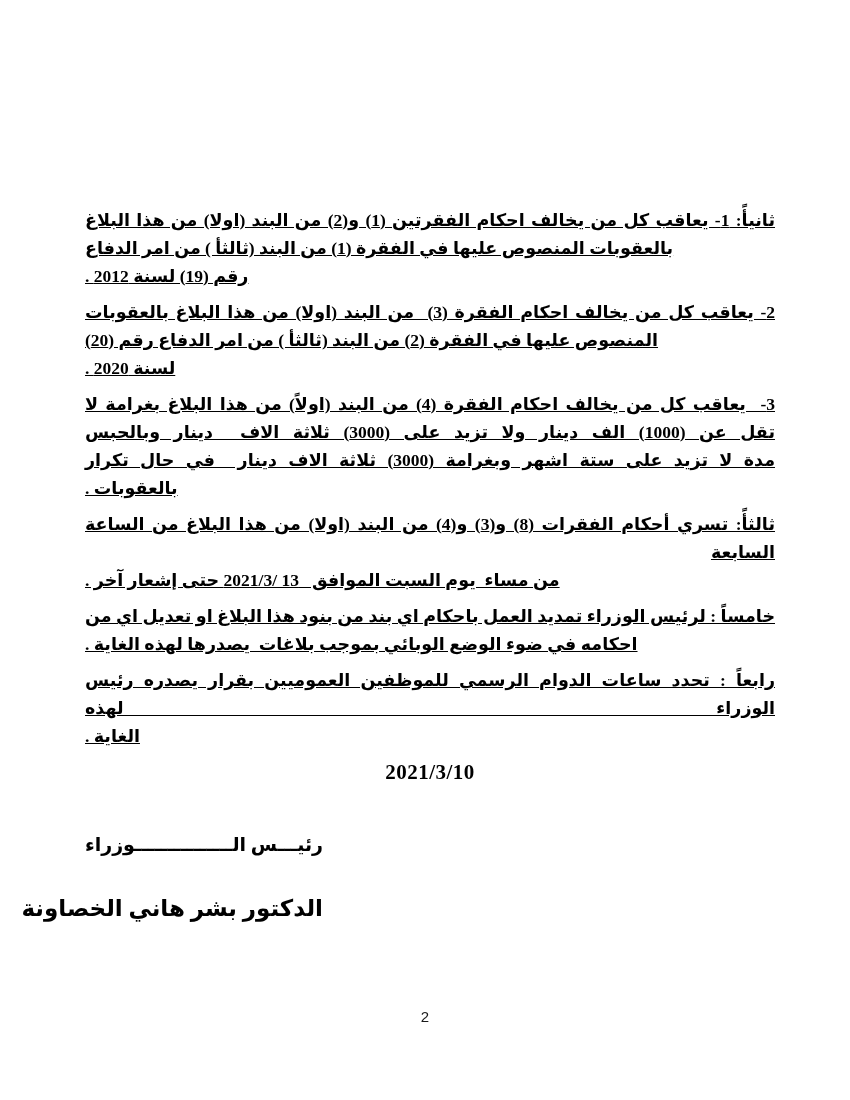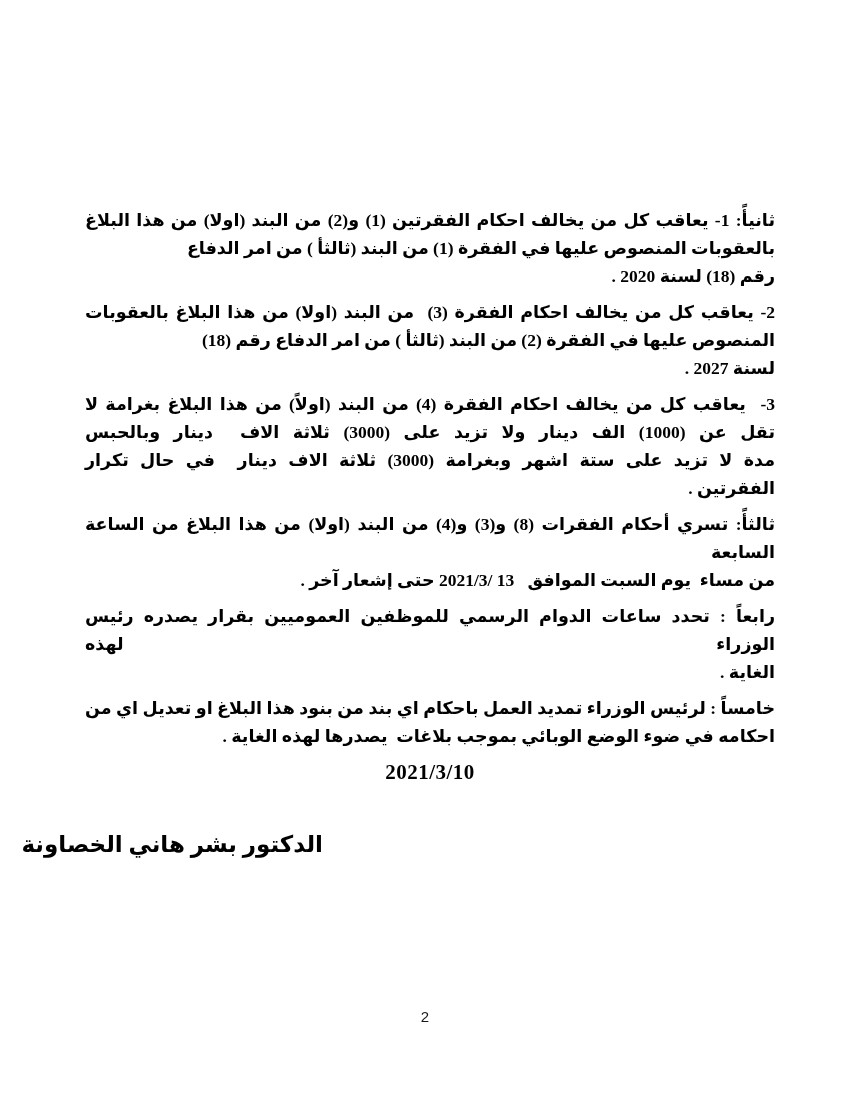--- a/index.html
+++ b/index.html
@@ -8,30 +8,30 @@
     background: #ffffff;
     position: relative;
     overflow: hidden;
   }
   .doc {
     position: absolute;
     top: 206px; left: 85px; width: 690px;
     direction: rtl;
     color: #000;
   }
-  .para { margin: 0 0 8px 0; }
+  .para { margin: 0 0 8px 0; text-decoration: underline; }
   .line {
     font-family: "Liberation Serif", "DejaVu Sans", serif;
     font-weight: bold;
     font-size: 17.5px;
     line-height: 28px;
     color: #000;
   }
   .j { text-align: justify; text-align-last: justify; }
-  .c { text-align: right; }
+  .c { text-align: left; }
   .date-line {
     text-align: center;
     font-family: "Liberation Serif", "DejaVu Sans", serif;
     font-weight: bold;
     font-size: 21px;
     line-height: 28px;
     letter-spacing: 0.5px;
   }
   .signature {
     margin: 46px auto 0 12px; 
@@ -65,53 +65,54 @@
 </style>
 </head>
 <body>
 
 <div class="page">
   <main class="doc">
 
     <section class="para">
       <div class="line j">ثانيأً: 1- يعاقب كل من يخالف احكام الفقرتين (1) و(2) من البند (اولا) من هذا البلاغ</div>
       <div class="line c">بالعقوبات المنصوص عليها في الفقرة (1) من البند (ثالثأ ) من امر الدفاع</div>
-      <div class="line c">رقم (18) لسنة 2020 .</div>
+      <div class="line c">رقم (19) لسنة 2012 .</div>
     </section>
 
     <section class="para">
       <div class="line j">2- يعاقب كل من يخالف احكام الفقرة (3) &nbsp;من البند (اولا) من هذا البلاغ بالعقوبات</div>
-      <div class="line c">المنصوص عليها في الفقرة (2) من البند (ثالثأ ) من امر الدفاع رقم (18)</div>
-      <div class="line c">لسنة 2027 .</div>
+      <div class="line c">المنصوص عليها في الفقرة (2) من البند (ثالثأ ) من امر الدفاع رقم (20)</div>
+      <div class="line c">لسنة 2020 .</div>
     </section>
 
     <section class="para">
       <div class="line j">3- &nbsp;يعاقب كل من يخالف احكام الفقرة (4) من البند (اولاً) من هذا البلاغ بغرامة لا</div>
       <div class="line j">تقل عن (1000) الف دينار ولا تزيد على (3000) ثلاثة الاف &nbsp;دينار وبالحبس</div>
       <div class="line j">مدة لا تزيد على ستة اشهر وبغرامة (3000) ثلاثة الاف دينار &nbsp;في حال تكرار</div>
-      <div class="line c">الفقرتين .</div>
+      <div class="line c">بالعقوبات .</div>
     </section>
 
     <section class="para">
       <div class="line j">ثالثأً: تسري أحكام الفقرات (8) و(3) و(4) من البند (اولا) من هذا البلاغ من الساعة السابعة</div>
       <div class="line c">من مساء&nbsp; يوم السبت الموافق &nbsp;&nbsp;‭2021/3/ 13‬ حتى إشعار آخر .</div>
     </section>
 
     <section class="para">
-      <div class="line j">رابعاً : تحدد ساعات الدوام الرسمي للموظفين العموميين بقرار يصدره رئيس الوزراء لهذه</div>
-      <div class="line c">الغاية .</div>
+      <div class="line j">خامساً : لرئيس الوزراء تمديد العمل باحكام اي بند من بنود هذا البلاغ او تعديل اي من</div>
+      <div class="line c">احكامه في ضوء الوضع الوبائي بموجب بلاغات &nbsp;يصدرها لهذه الغاية .</div>
     </section>
 
     <section class="para">
-      <div class="line j">خامساً : لرئيس الوزراء تمديد العمل باحكام اي بند من بنود هذا البلاغ او تعديل اي من</div>
-      <div class="line c">احكامه في ضوء الوضع الوبائي بموجب بلاغات &nbsp;يصدرها لهذه الغاية .</div>
+      <div class="line j">رابعاً : تحدد ساعات الدوام الرسمي للموظفين العموميين بقرار يصدره رئيس الوزراء لهذه</div>
+      <div class="line c">الغاية .</div>
     </section>
 
     <div class="date-line">2021/3/10</div>
 
     <div class="signature">
+      <div class="sig-title">رئيـــس الـــــــــــــــوزراء</div>
       <div class="sig-name">الدكتور بشر هاني الخصاونة</div>
     </div>
 
   </main>
 
   <div class="pagenum">2</div>
 </div>
 
 </body></html>

